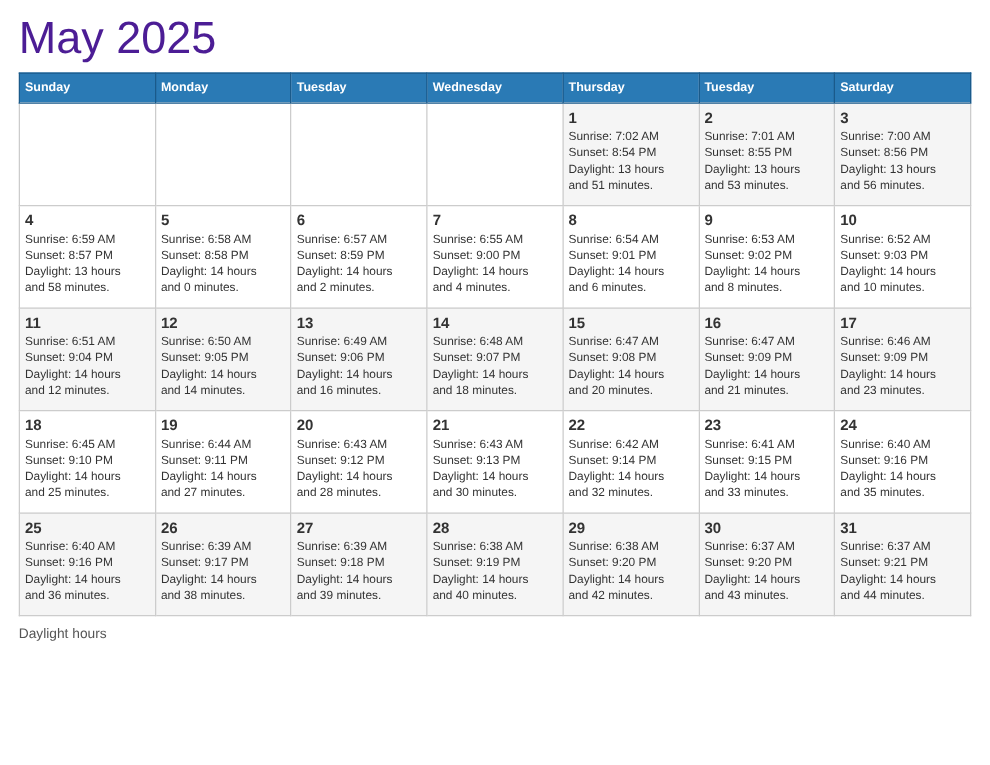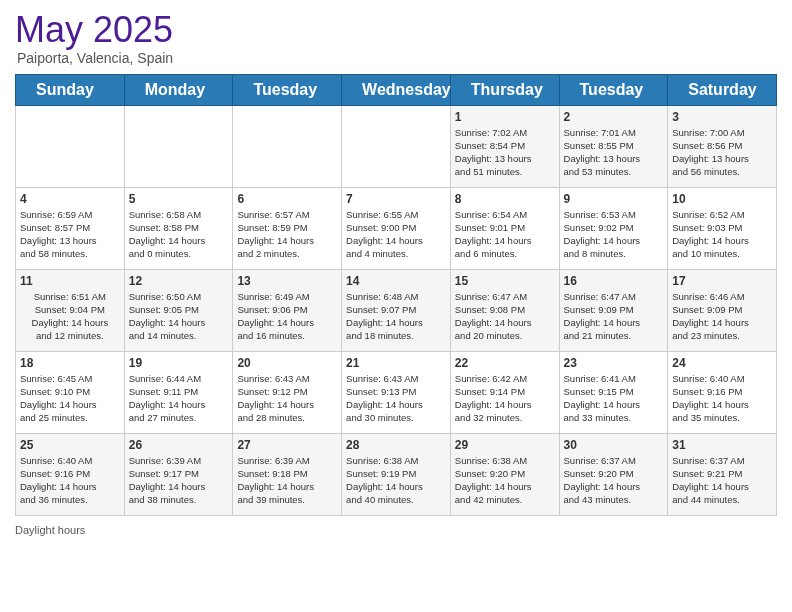--- a/index.html
+++ b/index.html
@@ -54,23 +54,23 @@
       color: #555;
     }
     table {
       width: 100%;
       border-collapse: collapse;
       table-layout: fixed;
     }
     thead tr th {
       background-color: #2a7ab5;
       color: #fff;
-      font-size: 16px;
+      font-size: 10px;
       font-weight: bold;
-      padding: 6px 20px;
+      padding: 6px 4px;
       text-align: left;
       border: 1px solid #1a5a8a;
     }
     tbody tr td {
       vertical-align: top;
       font-size: 10px;
       color: #333;
       padding: 4px 4px 4px 4px;
       border: 1px solid #ccc;
       height: 82px;
@@ -99,21 +99,20 @@
       color: #555;
       text-align: left;
     }
   </style>
 </head>
 <body>
 
 <div class="header">
   <div class="title-block">
     <div class="title-month">May 2025</div>
-    <div class="title-location">Paiporta, Valencia, Spain</div>
   </div>
 </div>
 
 <table>
   <thead>
     <tr id="header-row">
     <th>Sunday</th>
         <th>Monday</th>
         <th>Tuesday</th>
         <th>Wednesday</th>
@@ -197,21 +196,21 @@
           <span class="day-number">10</span>
           <div class="day-info" style="white-space: pre-line;">Sunrise: 6:52 AM
 Sunset: 9:03 PM
 Daylight: 14 hours
 and 10 minutes.</div>
         </td>
       </tr>
       <tr>
         <td>
           <span class="day-number">11</span>
-          <div class="day-info" style="white-space: pre-line; text-align: center;">Sunrise: 6:51 AM
+          <div class="day-info" style="white-space: pre-line;">Sunrise: 6:51 AM
 Sunset: 9:04 PM
 Daylight: 14 hours
 and 12 minutes.</div>
         </td>
         <td>
           <span class="day-number">12</span>
           <div class="day-info" style="white-space: pre-line;">Sunrise: 6:50 AM
 Sunset: 9:05 PM
 Daylight: 14 hours
 and 14 minutes.</div>

